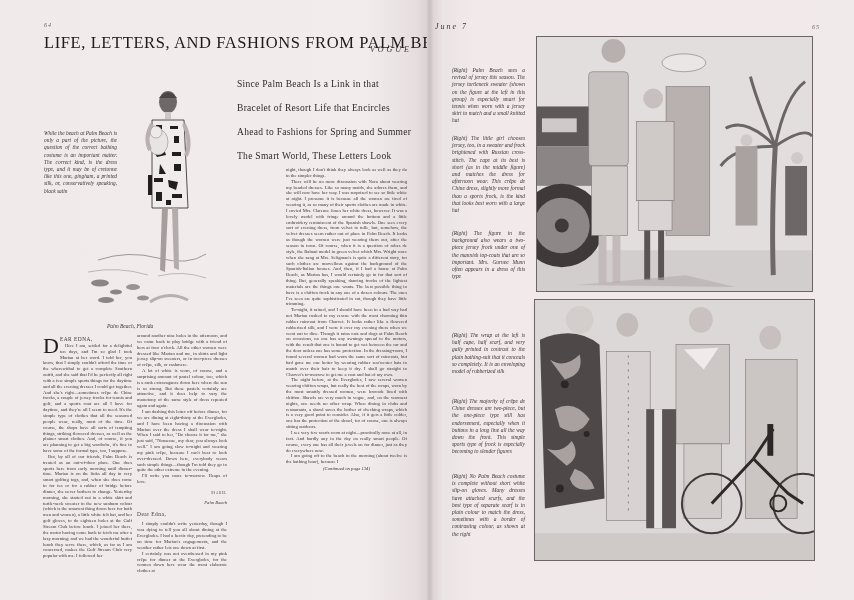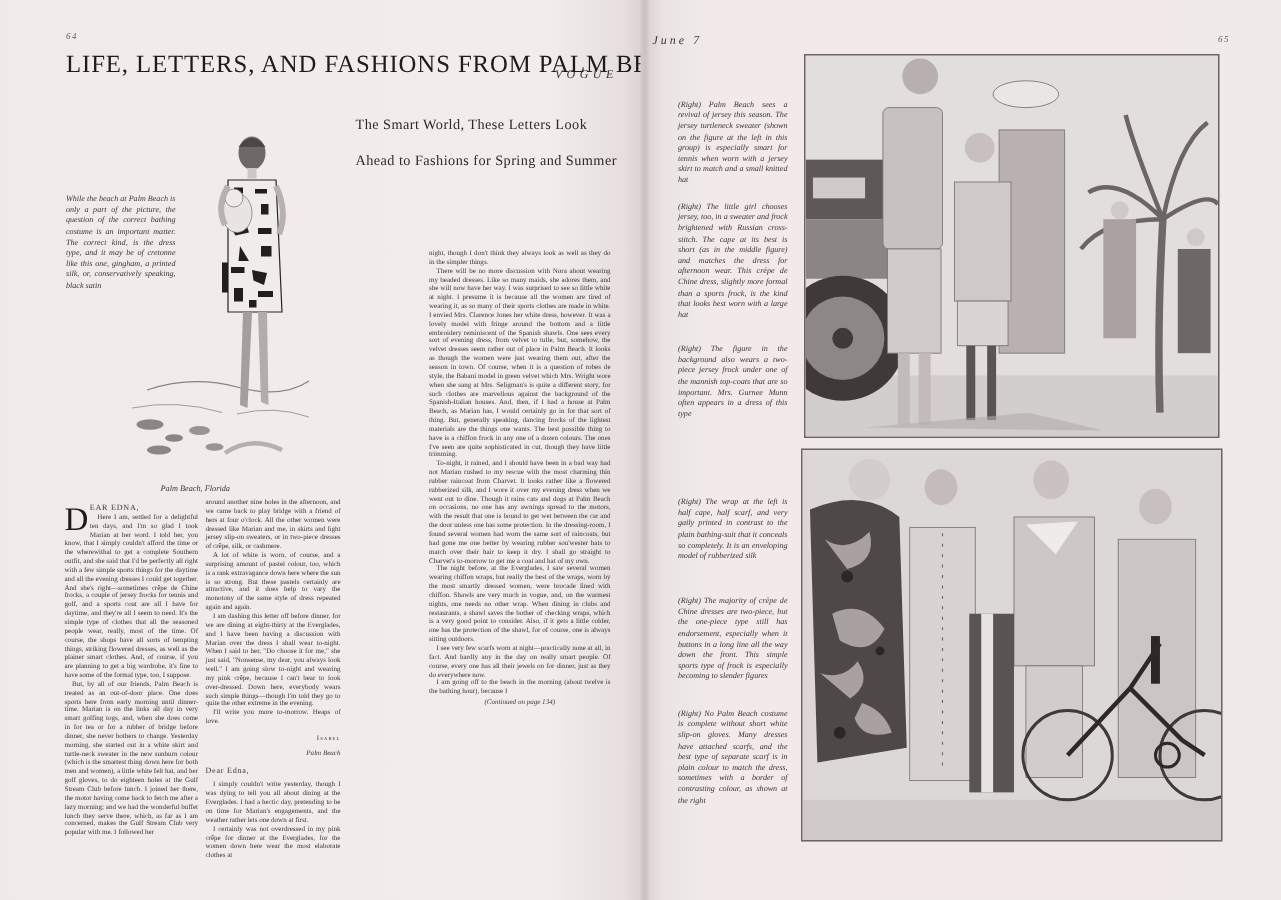--- a/index.html
+++ b/index.html
@@ -60,22 +60,24 @@
 
 <div class="spread">
 
   <div class="page page-left">
     <div class="folio" style="left:44px; top:22px;">64</div>
     <div class="running-head" style="left:370px; top:22px;margin-top:23px;">VOGUE</div>
 
     <div class="headline">LIFE, LETTERS, AND FASHIONS FROM PALM BEACH</div>
 
     <div class="deck">
+      <div class="deck-line">Since Palm Beach Is a Link in that</div>
+      <div class="deck-line">Bracelet of Resort Life that Encircles</div>
+      <div class="deck-line">Ahead to Fashions for Spring and Summer</div>
       <div class="deck-line">The Smart World, These Letters Look</div>
-      <div class="deck-line">Ahead to Fashions for Spring and Summer</div>
     </div>
 
     <div class="left-caption caption-italic">While the beach at Palm Beach is only a part of the picture, the question of the correct bathing costume is an important matter. The correct kind, is the dress type, and it may be of cretonne like this one, gingham, a printed silk, or, conservatively speaking, black satin</div>
 
     <div class="illustration-left">
       <svg viewBox="0 0 120 230" xmlns="http://www.w3.org/2000/svg">
 
         <path d="M10 180 Q40 170 70 178 T118 174" stroke="#8a8282" stroke-width="0.8" fill="none"></path>
         <path d="M0 192 Q30 186 60 195" stroke="#9a9292" stroke-width="0.6" fill="none"></path>
         <path d="M70 196 Q95 190 118 198" stroke="#9a9292" stroke-width="0.6" fill="none"></path>

